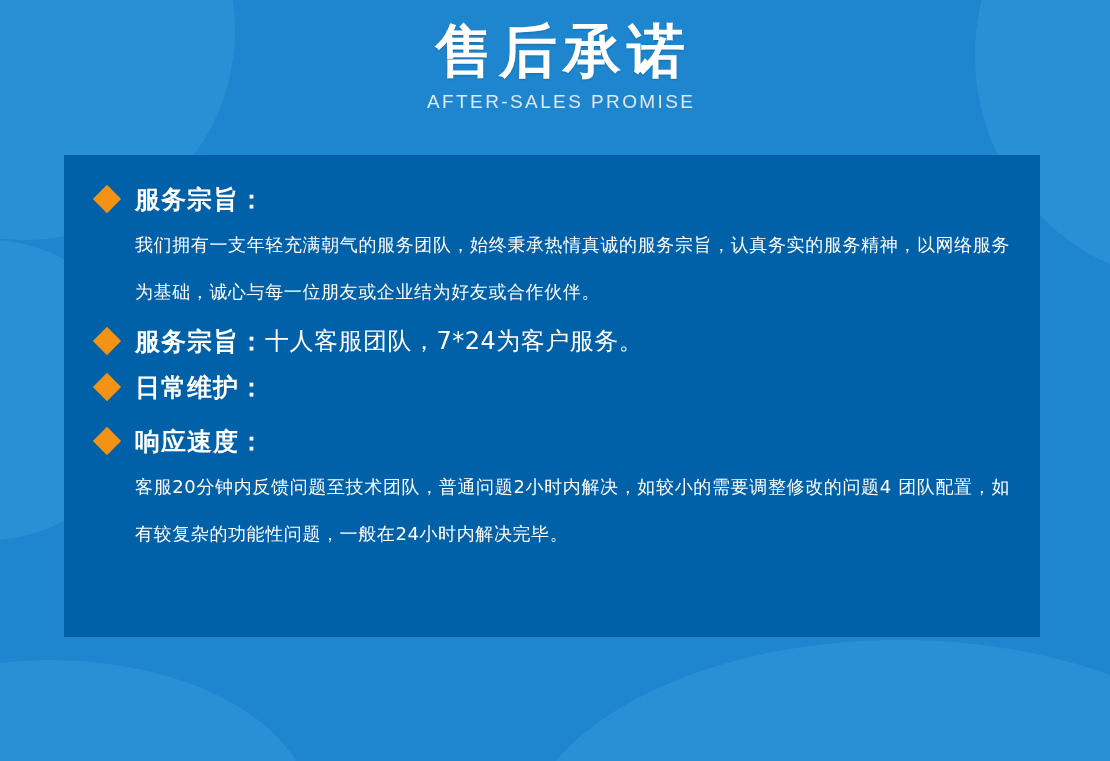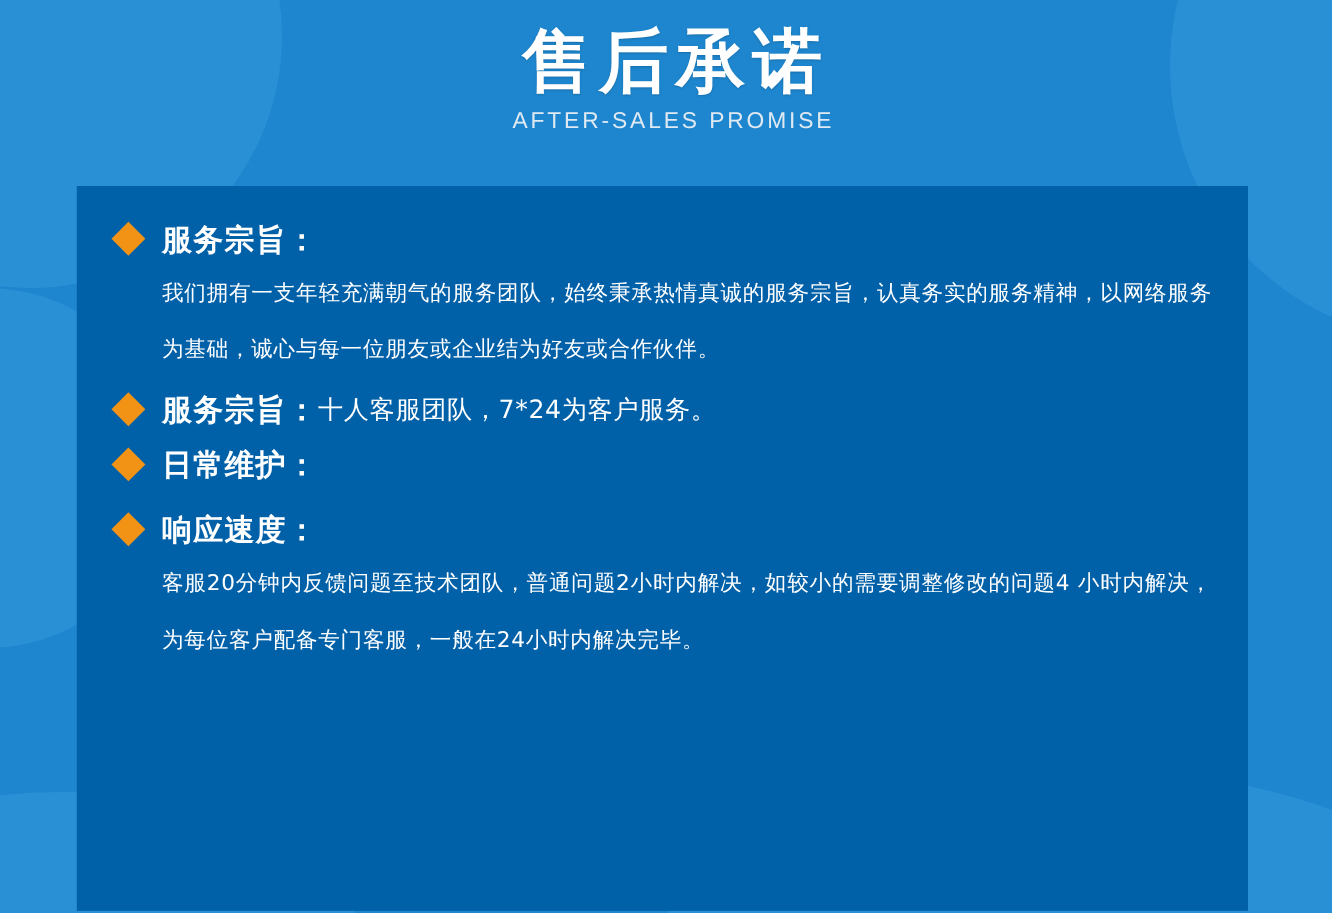--- a/index.html
+++ b/index.html
@@ -90,21 +90,21 @@
     margin: 6px 0 0 0;
     text-align: center;
   }
 
   
   .panel {
     position: absolute;
     left: 64px;
     top: 155px;
     width: 976px;
-    height: 604px;
+    height: 482px;
     background: #0060a8;
     z-index: 2;
     box-sizing: border-box;
     padding: 24px 30px 36px 30px;
   }
 
   .block {
     position: relative;
   }
 
@@ -127,21 +127,21 @@
   .heading-text {
     font-family: "DejaVu Sans", "Liberation Sans", sans-serif;
     font-size: 25px;
     font-weight: bold;
     color: #ffffff;
     letter-spacing: 1px;
     white-space: nowrap;
   }
   .heading-inline {
     font-family: "DejaVu Sans", "Liberation Sans", sans-serif;
-    font-size: 21px;
+    font-size: 24px;
     font-weight: normal;
     color: #ffffff;
     letter-spacing: 0.5px;
     white-space: nowrap;
   }
 
   .body-text {
     font-family: "DejaVu Sans", "Liberation Sans", sans-serif;
     font-size: 18px;
     line-height: 47px;
@@ -204,17 +204,17 @@
     </div>
 
     <div class="gap-md"></div>
 
     <div class="block">
       <div class="heading-row">
         <span class="bullet"></span>
         <span class="heading-text">响应速度：</span>
         <span class="heading-inline"></span>
       </div>
-      <p class="body-text">客服20分钟内反馈问题至技术团队，普通问题2小时内解决，如较小的需要调整修改的问题4 小时内解决，为每位客户配备专门客服，一般在24小时内解决完毕。</p>
+      <p class="body-text">客服20分钟内反馈问题至技术团队，普通问题2小时内解决，如较小的需要调整修改的问题4 团队配置，如有较复杂的功能性问题，一般在24小时内解决完毕。</p>
     </div>
 
   </div>
 </div>
 
 </body></html>

